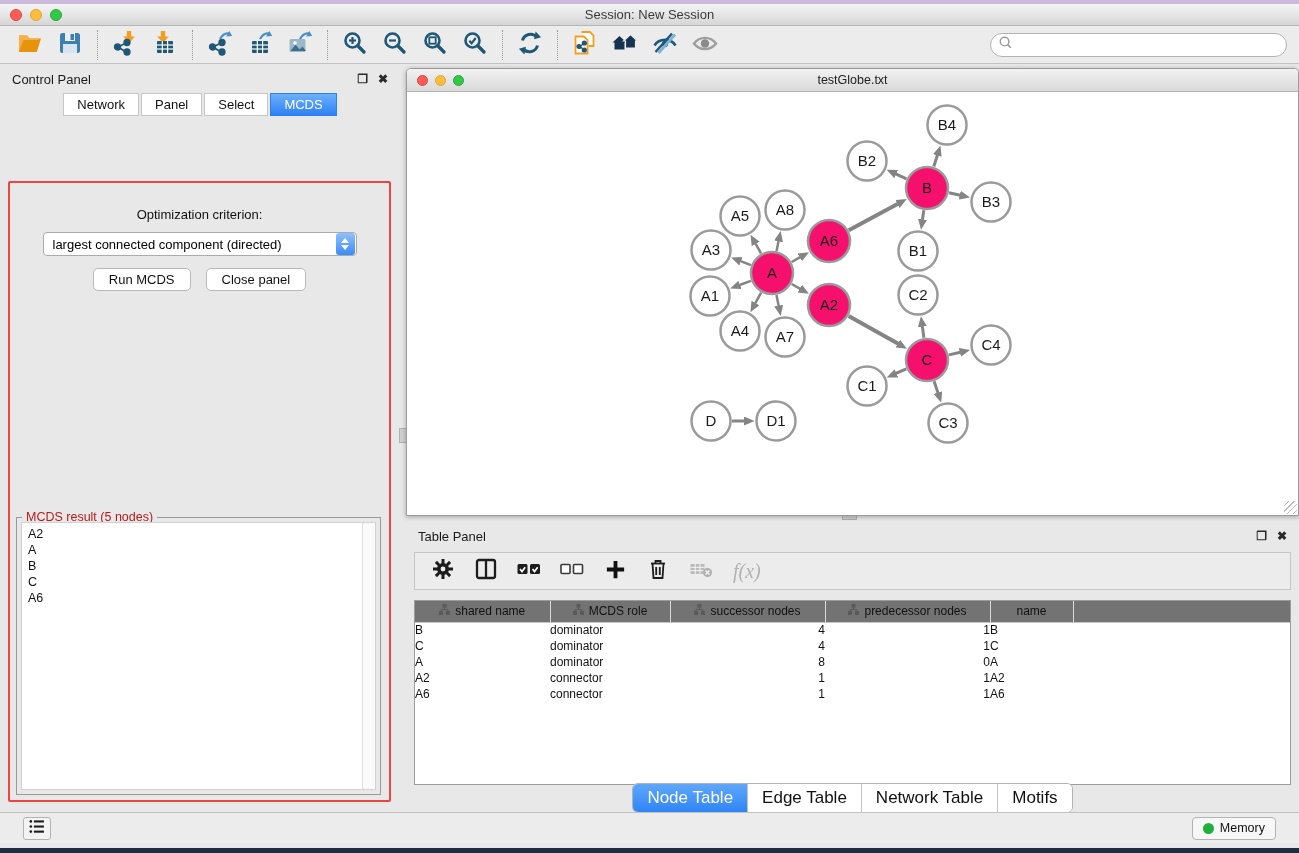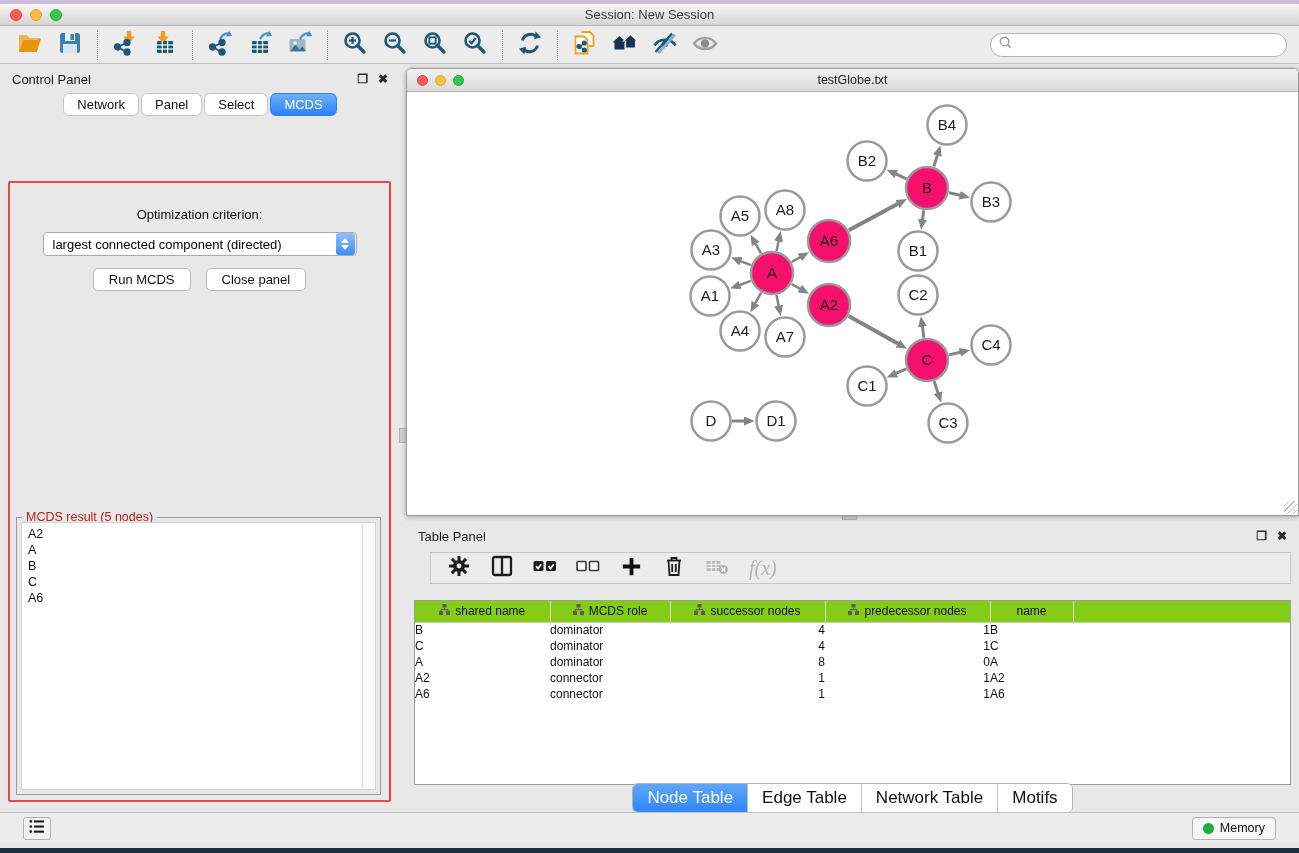--- a/index.html
+++ b/index.html
@@ -29,21 +29,21 @@
   .search-wrap { margin-left:auto; margin-right:2px; width:297px; height:24px; background:#fff; border:1px solid #b3b3b3;
     border-radius:12px; display:flex; align-items:center; padding-left:7px; }
   .search-wrap input { border:none; outline:none; flex:1; font-size:12px; background:transparent; height:20px; padding:0 6px 0 4px; font-family:"Liberation Sans",sans-serif;}
 
   
   .control-panel { position:absolute; left:0; top:61px; width:400px; height:747px; background:#e8e8e8; }
   .panel-header { height:28px; display:flex; align-items:center; padding:0 12px; font-size:13px; color:#1a1a1a; }
   .panel-header .hdr-icons { margin-left:auto; display:flex; gap:10px; align-items:center; }
   .hdr-ic { font-size:12px; color:#2b2b2b; font-weight:bold; line-height:12px; cursor:default;}
   .cp-tabs { display:flex; justify-content:center; gap:2px; position:relative; z-index:2; }
-  .cp-tab { background:#fff; border:1px solid #c6c6c6; border-radius:6px; padding:3px 13px; font-size:13px; color:#111; cursor:default;}
+  .cp-tab { background:#fff; border:1px solid #c6c6c6; border-radius:0; padding:3px 13px; font-size:13px; color:#111; cursor:default;}
   .cp-tab.active { background:linear-gradient(#6db1fc,#2d80f5); border-color:#2d80f5; color:#fff; }
   .cp-content { position:absolute; left:8px; right:9px; top:116px; bottom:10px; border:2px solid #ef4444; background:#e8e8e8; border-radius:2px;}
   .opt-label { text-align:center; font-size:13px; margin-top:24px; color:#111; }
   .select-box { width:314px; height:24px; margin:10px auto 0 auto; background:#fff; border:1px solid #ababab; border-radius:4px;
     display:flex; align-items:center; font-size:13px; position:relative; }
   .select-box .sel-text { padding-left:9px; flex:1; white-space:nowrap; }
   .stepper { width:19px; height:22px; background:linear-gradient(#8ec0fc,#3d8bf8); border-radius:3px; margin-right:1px;
     display:flex; flex-direction:column; align-items:center; justify-content:center; }
   .chev-up { width:0; height:0; border-left:4px solid transparent; border-right:4px solid transparent; border-bottom:5px solid #fff; margin-bottom:2px;}
   .chev-down { width:0; height:0; border-left:4px solid transparent; border-right:4px solid transparent; border-top:5px solid #fff; }
@@ -66,27 +66,27 @@
   .nw-canvas svg { position:absolute; left:0; top:0; }
   .resize-grip { position:absolute; right:1px; bottom:1px; width:13px; height:13px;
     background:repeating-linear-gradient(135deg, transparent 0 3px, #bbb 3px 4px); }
 
   
   .split-h-left { position:absolute; left:399px; top:424px; width:8px; height:15px; background:#cfcfcf; border:1px solid #b0b0b0; }
   .split-v-bottom { position:absolute; left:842px; top:508px; width:15px; height:8px; background:#cfcfcf; border:1px solid #b0b0b0; }
 
   
   .table-panel { position:absolute; left:406px; top:518px; right:0; height:295px; background:#e8e8e8; }
-  .tp-toolbar { position:absolute; left:8px; right:8px; top:30px; height:32px; background:#ececec; border:1px solid #c6c6c6;
-    display:flex; align-items:center; gap:17px; padding-left:15px;margin-left:16px; }
+  .tp-toolbar { position:absolute; left:8px; right:8px; top:30px; height:38px; background:#ececec; border:1px solid #c6c6c6;
+    display:flex; align-items:center; gap:17px; padding-left:15px; }
   .tp-ic { display:flex; align-items:center; justify-content:center; width:26px; height:26px; cursor:default;}
   .fx-label { font-family:"Liberation Serif", serif; font-style:italic; font-size:20px; color:#b2b2b2; margin-left:2px; }
   .tp-tablewrap { position:absolute; left:8px; right:8px; top:78px; bottom:32px; background:#fff; border:1px solid #9c9c9c; overflow:hidden;}
   table.node-table { border-collapse:collapse; width:100%; table-layout:fixed; }
-  table.node-table th { background:#84cc16; border-bottom:1px solid #c9c9c9; border-right:1px solid #dadada;
+  table.node-table th { background:#737373; border-bottom:1px solid #c9c9c9; border-right:1px solid #dadada;
     height:21px; font-weight:normal; font-size:12px; color:#111; text-align:center; padding:0; white-space:nowrap; overflow:hidden;}
   table.node-table th .hcell { display:flex; align-items:center; justify-content:center; gap:5px; }
   table.node-table th.filler { border-right:none; }
   table.node-table td { height:16px; font-size:12px; color:#111; padding:0; white-space:nowrap; overflow:hidden; }
   td.al { padding-left:10px; text-align:left; }
   td.ar { padding-right:14px; text-align:right; }
   td.an { padding-left:14px; text-align:left; }
   .tp-tabs-row { position:absolute; left:0; right:0; bottom:4px; display:flex; justify-content:center; }
   .tp-tabs { display:inline-flex; border:1px solid #b2b2b2; border-radius:6px; overflow:hidden; background:#fff; }
   .tp-tab { padding:4px 14px; font-size:17px; color:#111; background:#fff; border-right:1px solid #c2c2c2; cursor:default;}

